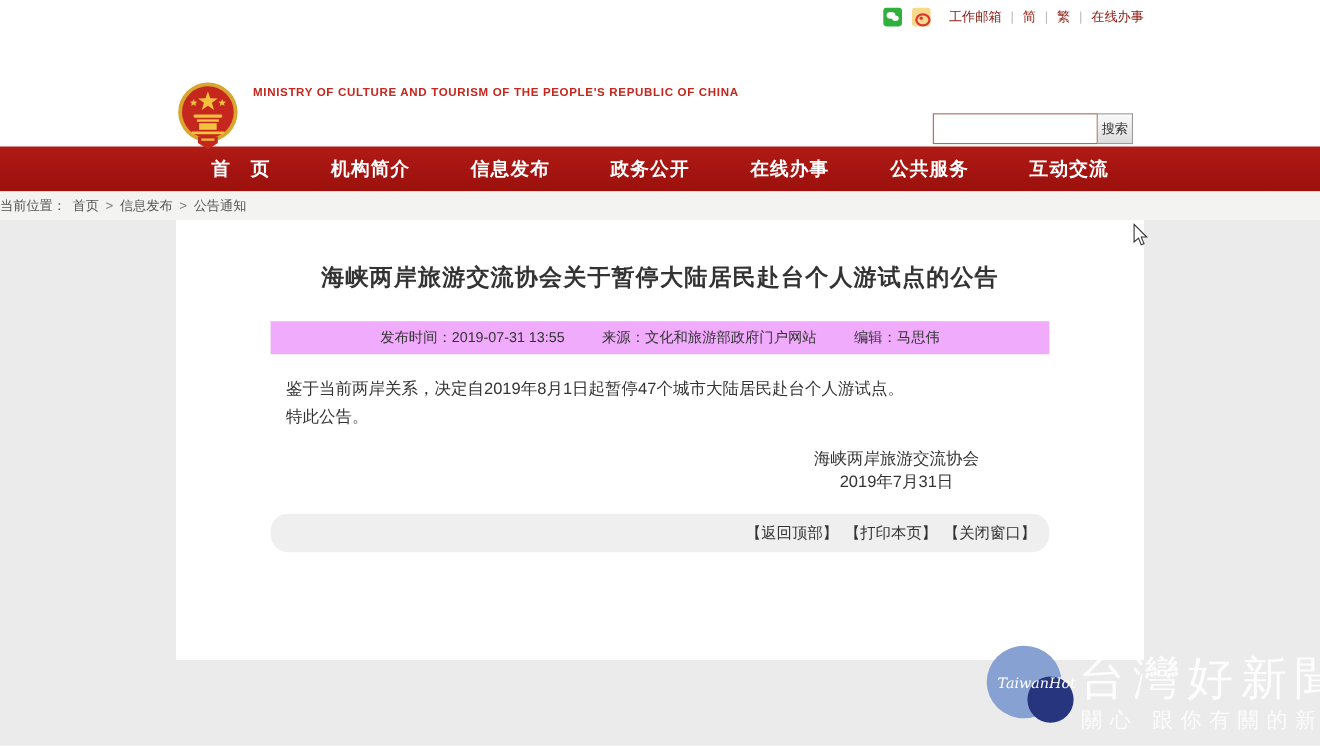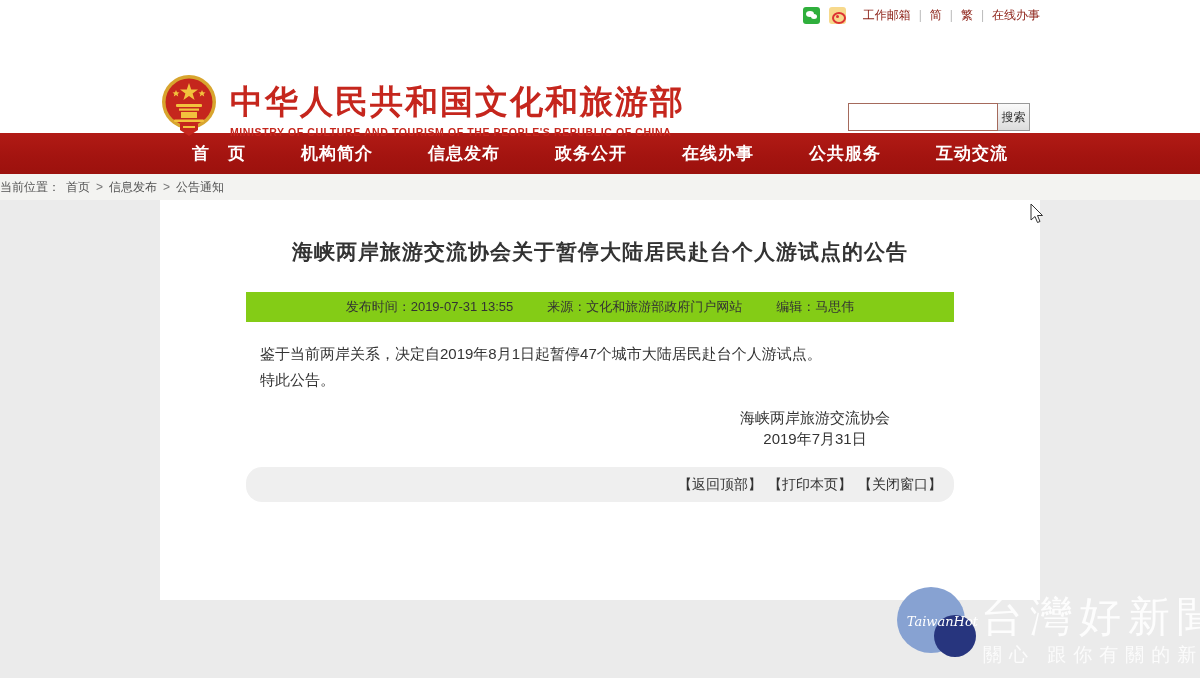--- a/index.html
+++ b/index.html
@@ -54,21 +54,21 @@
               display:flex; align-items:center; }
   .crumbbar a { color:#555; text-decoration:none; cursor:pointer; }
   .crumb-sep { margin:0 6px; color:#777; }
   .crumb-label { margin-right:6px; }
 
   
   .main { height:478px; background:#ebebeb; position:relative; }
   .card { position:absolute; left:160px; top:0; width:880px; height:400px; background:#fff; }
   .article-title { text-align:center; margin-top:38px; font-size:21px; font-weight:600;
                    color:#333; letter-spacing:1px; }
-  .meta-bar { width:708px; margin:26px auto 0; height:30px; background:#84cc16;
+  .meta-bar { width:708px; margin:26px auto 0; height:30px; background:#f0abfc;
               display:flex; align-items:center; justify-content:center; gap:34px;
               font-size:13px; color:#333; }
   .meta-item { white-space:nowrap; }
   .article-body { width:708px; margin:19px auto 0; padding-left:14px;
                   font-size:15px; color:#333; line-height:26px; }
   .signature { width:708px; margin:14px auto 0; text-align:right; }
   .signature-inner { display:inline-block; text-align:center; margin-right:64px;
                      font-size:15px; color:#333; line-height:21px; }
   .actions-bar { width:708px; margin:18px auto 0; height:35px; background:#efefef;
                  display:flex; align-items:center; justify-content:flex-end; gap:6px;
@@ -120,21 +120,20 @@
       <polygon fill="#f2c23d" points="15,17 16,19.3 18.5,19.5 16.6,21 17.2,23.4 15,22 12.8,23.4 13.4,21 11.5,19.5 14,19.3" transform="translate(1,-1)"></polygon>
       <polygon fill="#f2c23d" points="43,17 44,19.3 46.5,19.5 44.6,21 45.2,23.4 43,22 40.8,23.4 41.4,21 39.5,19.5 42,19.3" transform="translate(-1,-1)"></polygon>
       <rect x="16" y="30" width="26" height="3" rx="1" fill="#f2c23d"></rect>
       <rect x="19" y="34.5" width="20" height="2.2" fill="#f2c23d"></rect>
       <rect x="21" y="38" width="16" height="6" fill="#f2c23d"></rect>
       <rect x="14" y="45.5" width="30" height="2.5" rx="1" fill="#f2c23d"></rect>
       <path d="M20 56 L29 62 L38 56 L38 50 L20 50 Z" fill="#c5261d"></path>
       <path d="M23 52 h12 v2 h-12 z" fill="#f2c23d"></path>
     </svg>
     <div class="brand-text">
-      <div class="cn">中华人民共和国文化和旅游部</div>
       <div class="en">MINISTRY OF CULTURE AND TOURISM OF THE PEOPLE'S REPUBLIC OF CHINA</div>
     </div>
   </div>
   <div class="search">
     <input type="text" placeholder="" style="">
     <button>搜索</button>
   </div>
 </div>
 
 <div class="navbar">

